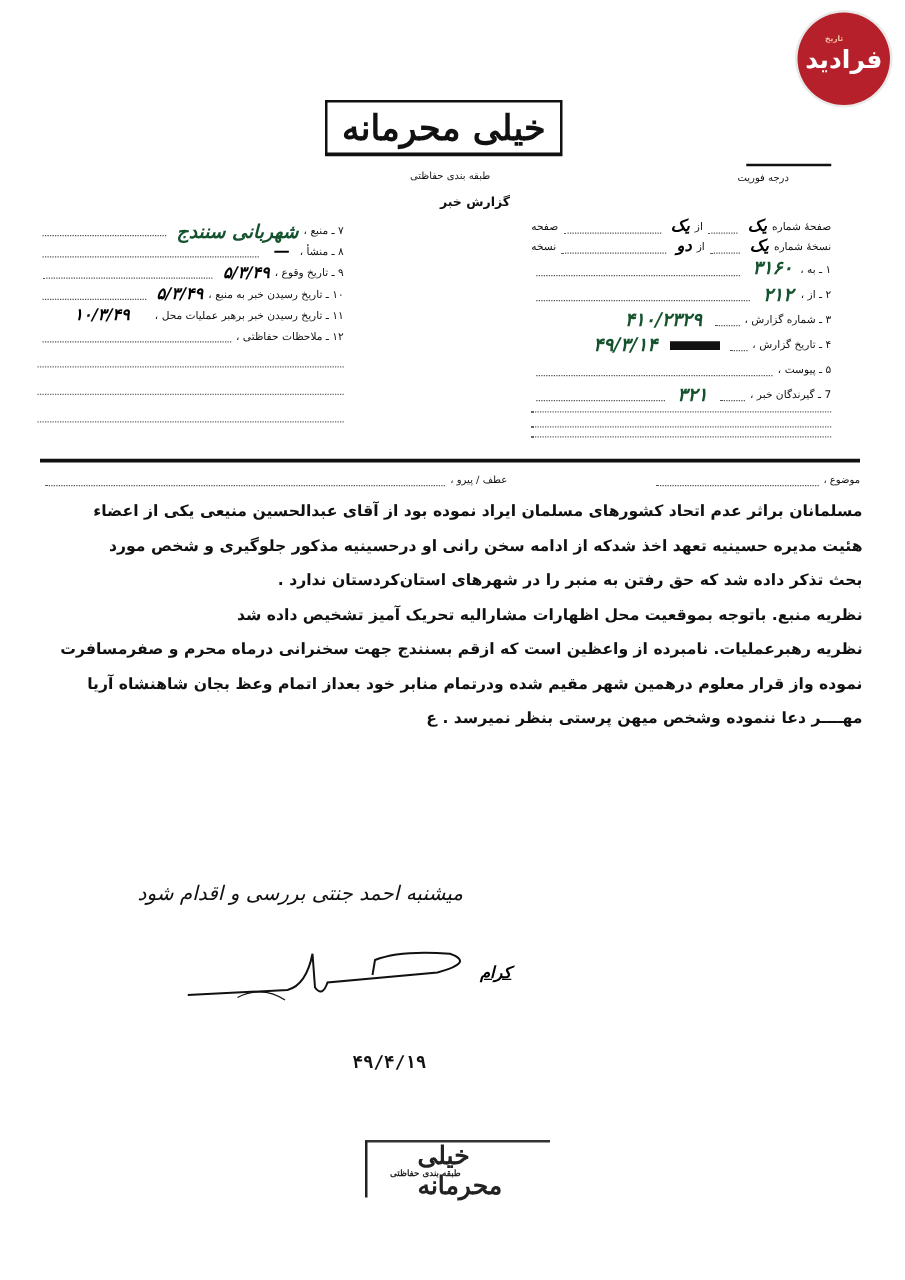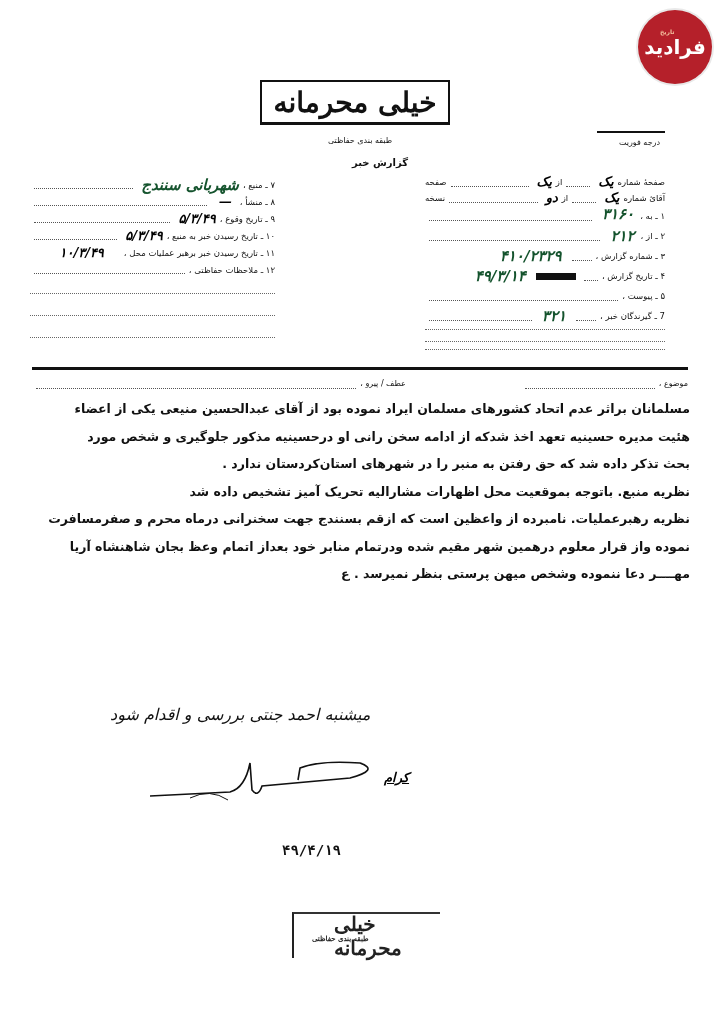--- a/index.html
+++ b/index.html
@@ -16,21 +16,21 @@
     }
     .logo small { position:absolute; top:18px; left:22px; font-size:6px; color:#f4c2a0; }
     .classbox {
       left:260px; top:80px; width:186px; height:40px; border:2px solid #111;
       border-bottom-width:3px; display:flex; align-items:center; justify-content:center;
       font-family:"DejaVu Serif", serif; font-size:28px; font-weight:bold;
     }
     .classcap { left:300px; top:136px; width:120px; text-align:center; font-size:8px; }
     .title { left:330px; top:157px; width:100px; text-align:center; font-size:10px; font-weight:bold; }
     .urgency-line { left:597px; top:131px; width:68px; border-top:2px solid #111; }
-    .urgency { left:590px; top:138px; width:70px; text-align:right; font-size:8px; }
+    .urgency { left:590px; top:138px; width:70px; text-align:left; font-size:8px; }
     .row { font-size:8.5px; height:16px; line-height:16px; display:flex; align-items:center; }
     .dots { flex:1; border-bottom:1px dotted #555; height:8px; margin:0 4px; }
     .hw { font-family:"DejaVu Serif", serif; font-weight:bold; font-style:italic; font-size:15px; color:#14532d; }
     .hw-sm { font-family:"DejaVu Serif", serif; font-weight:bold; font-style:italic; font-size:13px; color:#000; }
     .dotline { border-bottom:1px dotted #666; height:1px; }
     .rule { left:32px; top:367px; width:656px; border-top:3px solid #111; }
     .subject-row { font-size:8px; }
     .body-text {
       left:40px; top:395px; width:650px; direction:rtl; text-align:justify;
       font-family:"DejaVu Sans", sans-serif; font-weight:bold; font-size:12.5px; line-height:27.5px;
@@ -67,21 +67,21 @@
   <div class="row">
     <span>صفحهٔ شماره</span>
     <span class="hw-sm" style="margin:0 4px;">یک</span>
     <span class="dots" style="flex:0 0 24px;"></span>
     <span>از</span>
     <span class="hw-sm" style="margin:0 4px;">یک</span>
     <span class="dots"></span>
     <span>صفحه</span>
   </div>
   <div class="row">
-    <span>آقایٔ شماره</span>
+    <span>نسخهٔ شماره</span>
     <span class="hw-sm" style="margin:0 4px;">یک</span>
     <span class="dots" style="flex:0 0 24px;"></span>
     <span>از</span>
     <span class="hw-sm" style="margin:0 4px;">دو</span>
     <span class="dots"></span>
     <span>نسخه</span>
   </div>
   <div class="row" style="height:20px;">
     <span>۱ ـ به ،</span>
     <span class="hw" style="margin:0 6px;font-family:Liberation Mono, monospace;">۳۱۶۰</span>

